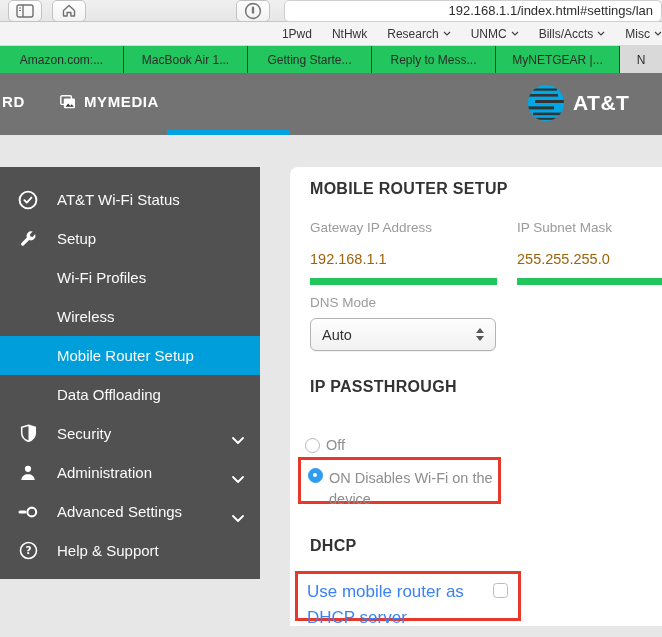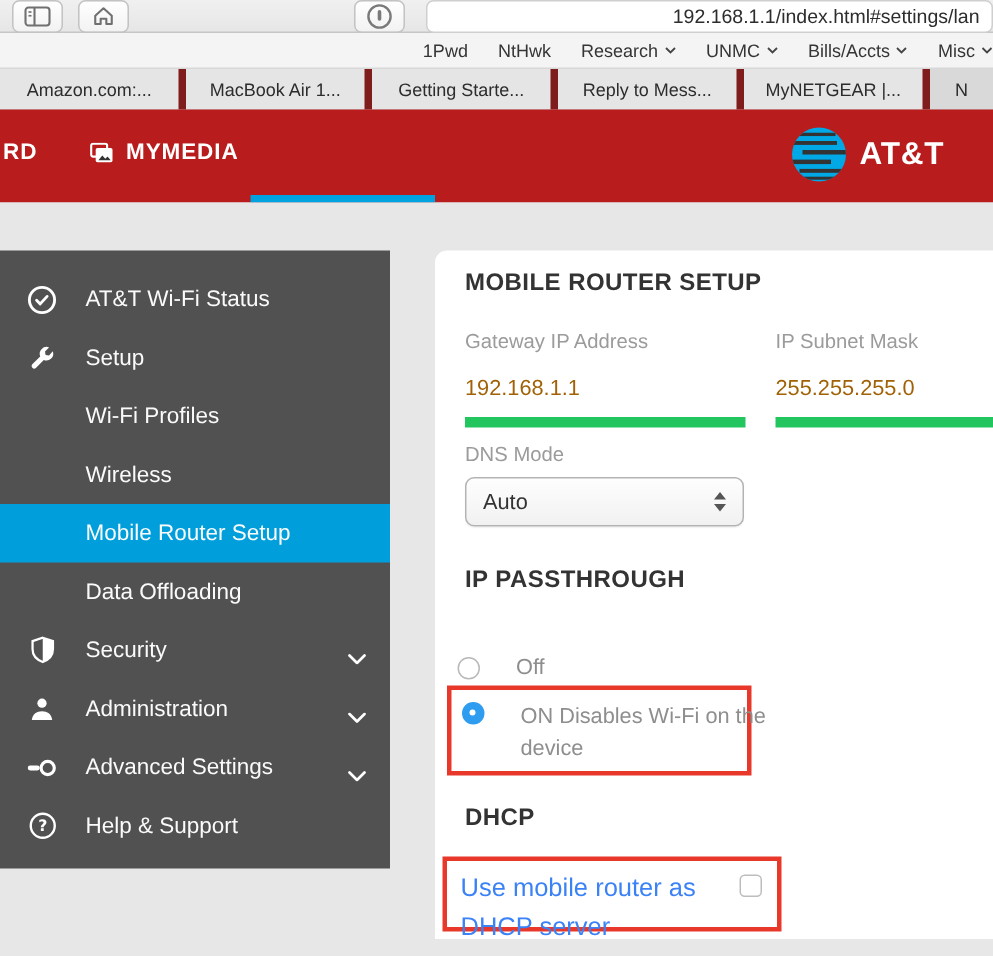--- a/index.html
+++ b/index.html
@@ -18,27 +18,27 @@
     justify-content:flex-end; padding-right:8px; font-size:13px; color:#2d2d2d; }
 
   
   .bookmarks { height:24px; background:#f4f4f4; border-bottom:1px solid #d8d8d8;
     display:flex; align-items:center; justify-content:flex-end; padding-right:0;
     gap:20px; font-size:12px; color:#353535; }
   .bm-item { display:flex; align-items:center; gap:4px; }
 
   
   .tabbar { height:27px; background:#8f8f8f; display:flex; }
-  .tab { flex:0 0 124px; background:#e5e5e5; border-right:5px solid #7f1d1d;
+  .tab { flex:0 0 124px; background:#22c55e; border-right:1px solid #7f1d1d;
     display:flex; align-items:center; justify-content:center; font-size:12px;
     color:#2c2c2c; overflow:hidden; white-space:nowrap; }
   .tab.active { flex:1 1 auto; background:#d9d9d9; border-right:none; }
 
   
-  .appnav { height:62px; background:#b91c1c; position:relative; color:#fff; }
+  .appnav { height:62px; background:#737373; position:relative; color:#fff; }
   .nav-item { position:absolute; top:20px; display:flex; align-items:center; gap:8px;
     font-weight:bold; font-size:15px; letter-spacing:.6px; }
   .nav-dashboard { left:2px; }
   .nav-mymedia   { left:60px; }
   .nav-settings  { left:167px; }
   .nav-underline { position:absolute; left:167px; bottom:0; width:123px; height:5px;
     background:#00a2e0; }
   .brand { position:absolute; left:527px; top:11px; display:flex; align-items:center; gap:8px; }
   .brand-text { font-size:21px; font-weight:bold; letter-spacing:.5px; }
 
@@ -71,31 +71,31 @@
   .select { position:absolute; left:20px; top:151px; width:186px; height:33px;
     border:1px solid #b3b3b3; border-radius:6px; background:linear-gradient(#fefefe,#f1f1f1);
     box-shadow:0 1px 1px rgba(0,0,0,.06); display:flex; align-items:center;
     padding:0 11px; font-size:14.5px; color:#333; }
   .sel-arrows { margin-left:auto; display:flex; flex-direction:column; gap:3px; }
   .tri-up { width:0; height:0; border-left:4px solid transparent;
     border-right:4px solid transparent; border-bottom:5px solid #555; }
   .tri-down { width:0; height:0; border-left:4px solid transparent;
     border-right:4px solid transparent; border-top:5px solid #555; }
 
-  .radio-row { display:flex; align-items:flex-start; gap:24px;
+  .radio-row { display:flex; align-items:flex-start; gap:6px;
     font-size:14.5px; color:#8e8e8e; }
   .row-off { position:absolute; left:15px; top:270px; align-items:center; }
   .radio { width:15px; height:15px; border-radius:50%; border:1.5px solid #b9b9b9;
     background:#fff; flex:0 0 15px; }
   .radio.checked { background:#2e9df0; border-color:#2e9df0; position:relative; }
   .radio.checked::after { content:""; position:absolute; left:3.8px; top:3.8px;
     width:4.5px; height:4.5px; background:#fff; border-radius:50%; }
 
   .annot { position:absolute; border:3px solid #e8382a; }
-  .box1 { left:8px; top:290px; width:203px; height:60px;padding-left:17px; }
+  .box1 { left:8px; top:290px; width:203px; height:47px;padding-left:17px; }
   .box1 .radio-row { position:absolute; left:7px; top:8px; }
   .radio-label-wrap { width:166px; line-height:1.45; }
 
   .box2 { left:5px; top:404px; width:226px; height:50px; }
   .dhcp-label { position:absolute; left:9px; top:5px; width:176px;
     font-size:17px; color:#3b82f6; line-height:1.5; }
   .checkbox { position:absolute; right:10px; top:9px; width:15px; height:15px;
     border:1.5px solid #bdbdbd; border-radius:3.5px; background:#fff; }
 </style>
 </head>

